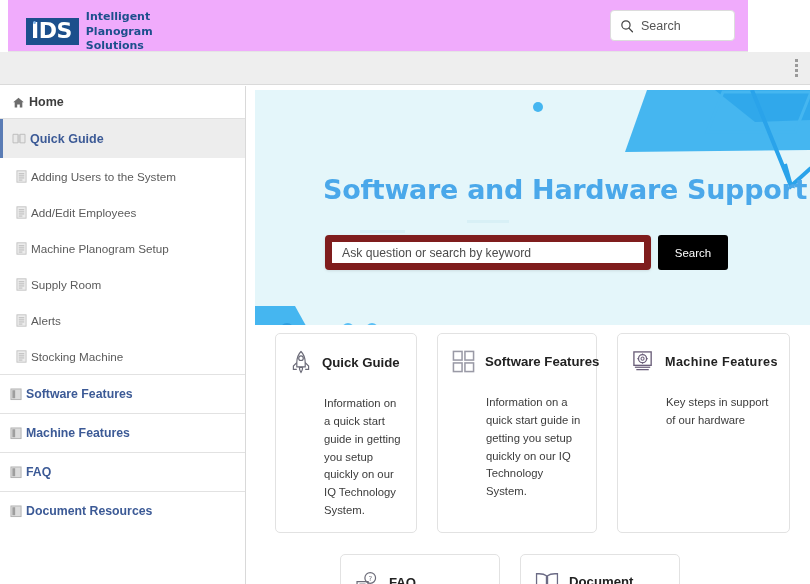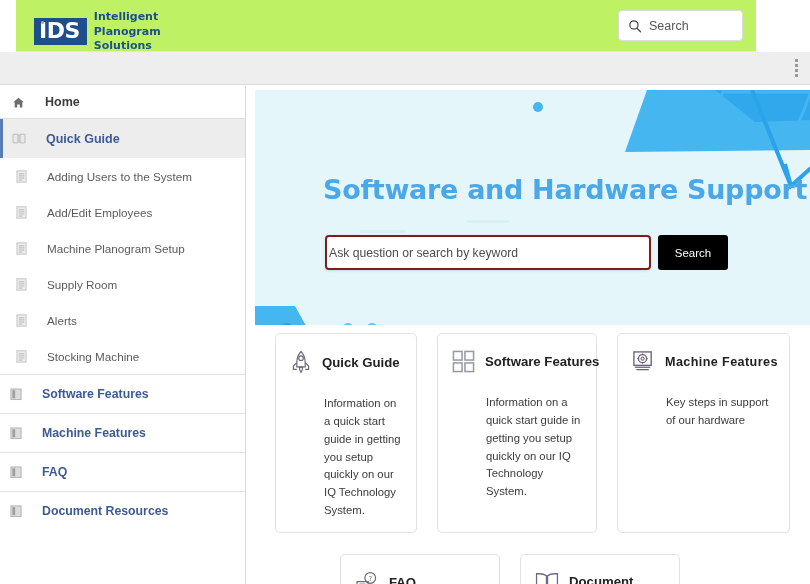--- a/index.html
+++ b/index.html
@@ -6,22 +6,22 @@
   html, body {
     width: 810px; height: 584px;
     overflow: hidden;
     background: #ffffff;
     font-family: "Liberation Sans", sans-serif;
     color: #333;
   }
 
   
   .topbar {
-    position: absolute; left: 16px; top: 0; width: 740px; height: 52px;
-    background: #bef264;
+    position: absolute; left: 8px; top: 0; width: 740px; height: 52px;
+    background: #f0abfc;
     border-bottom: 1px solid #e4e4e4;
   }
   .logo-wrap {
     position: absolute; left: 18px; top: 10px;
     display: flex; align-items: center; gap: 7px;
   }
   .logo-badge {
     background: #1c4f8c;
     color: #ffffff;
     font-weight: bold;
@@ -68,21 +68,21 @@
   .kebab i { width: 3px; height: 3px; background: #9a9a9a; display: block; }
 
   
   .sidebar {
     position: absolute; left: 0; top: 86px; width: 246px; height: 498px;
     background: #ffffff;
     border-right: 1px solid #d9d9d9;
     overflow: hidden;
   }
   .nav-row {
-    display: flex; align-items: center; gap: 20px;
+    display: flex; align-items: center; gap: 4px;
     padding: 0 12px;
     height: 35px;
   }
   .nav-home {
     height: 33px; border-bottom: 1px solid #e0e0e0;
   }
   .nav-home .txt { font-size: 12.5px; font-weight: bold; color: #3d3d3d; }
 
   .nav-active {
     background: #ededed;
@@ -115,25 +115,25 @@
     font-size: 27px; font-weight: bold;
     color: #4aa8ea;
     font-family: "DejaVu Sans", sans-serif;
     letter-spacing: -0.3px;
     white-space: nowrap;
   }
   .hero-searchbox {
     position: absolute; left: 70px; top: 145px;
     width: 326px; height: 35px;
     background: #fff;
-    border: 2px solid #7f1d1d;
+    border: 7px solid #7f1d1d;
     border-radius: 4px;
     box-shadow: 0 1px 3px rgba(0,0,0,0.10);
     display: flex; align-items: center;
-    padding: 0 2px;
+    padding: 0 10px;
   }
   .hero-searchbox .ph { font-size: 12.2px; color: #4c4c4c; }
   .hero-searchbtn {
     position: absolute; left: 403px; top: 145px;
     width: 70px; height: 35px;
     background: #000;
     border-radius: 3px;
     color: #fff;
     font-size: 11.5px;
     display: flex; align-items: center; justify-content: center;

